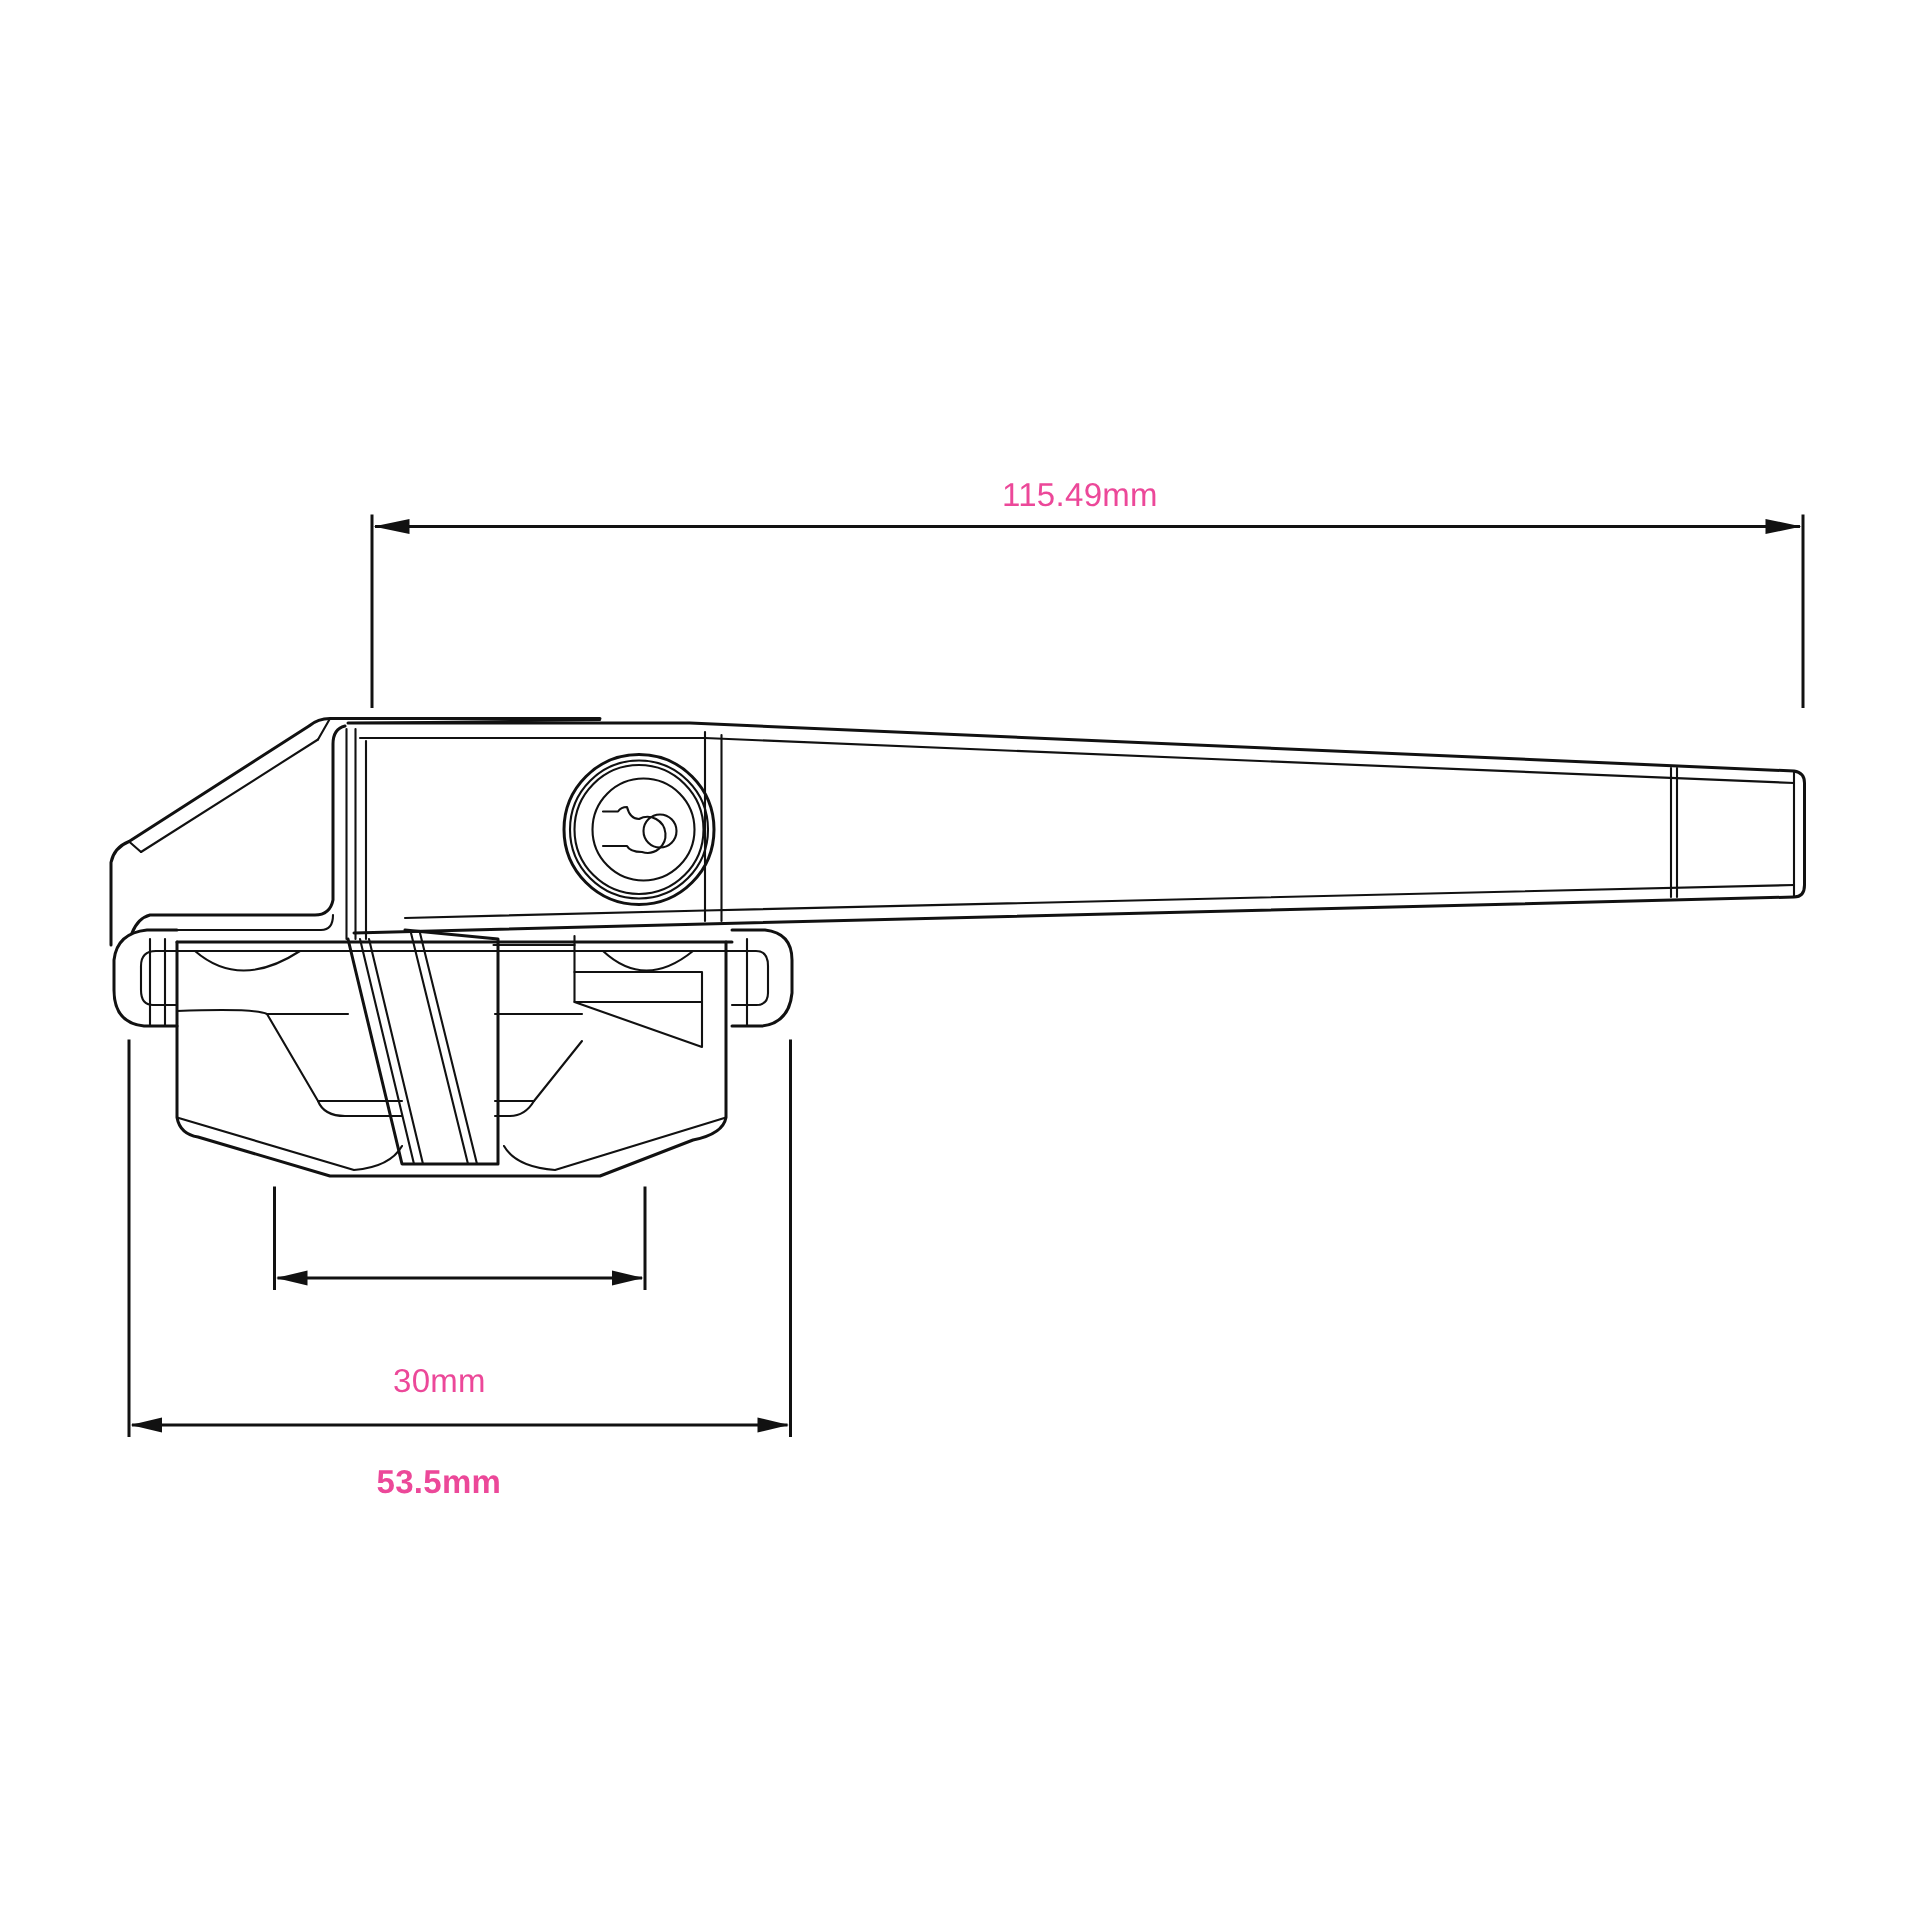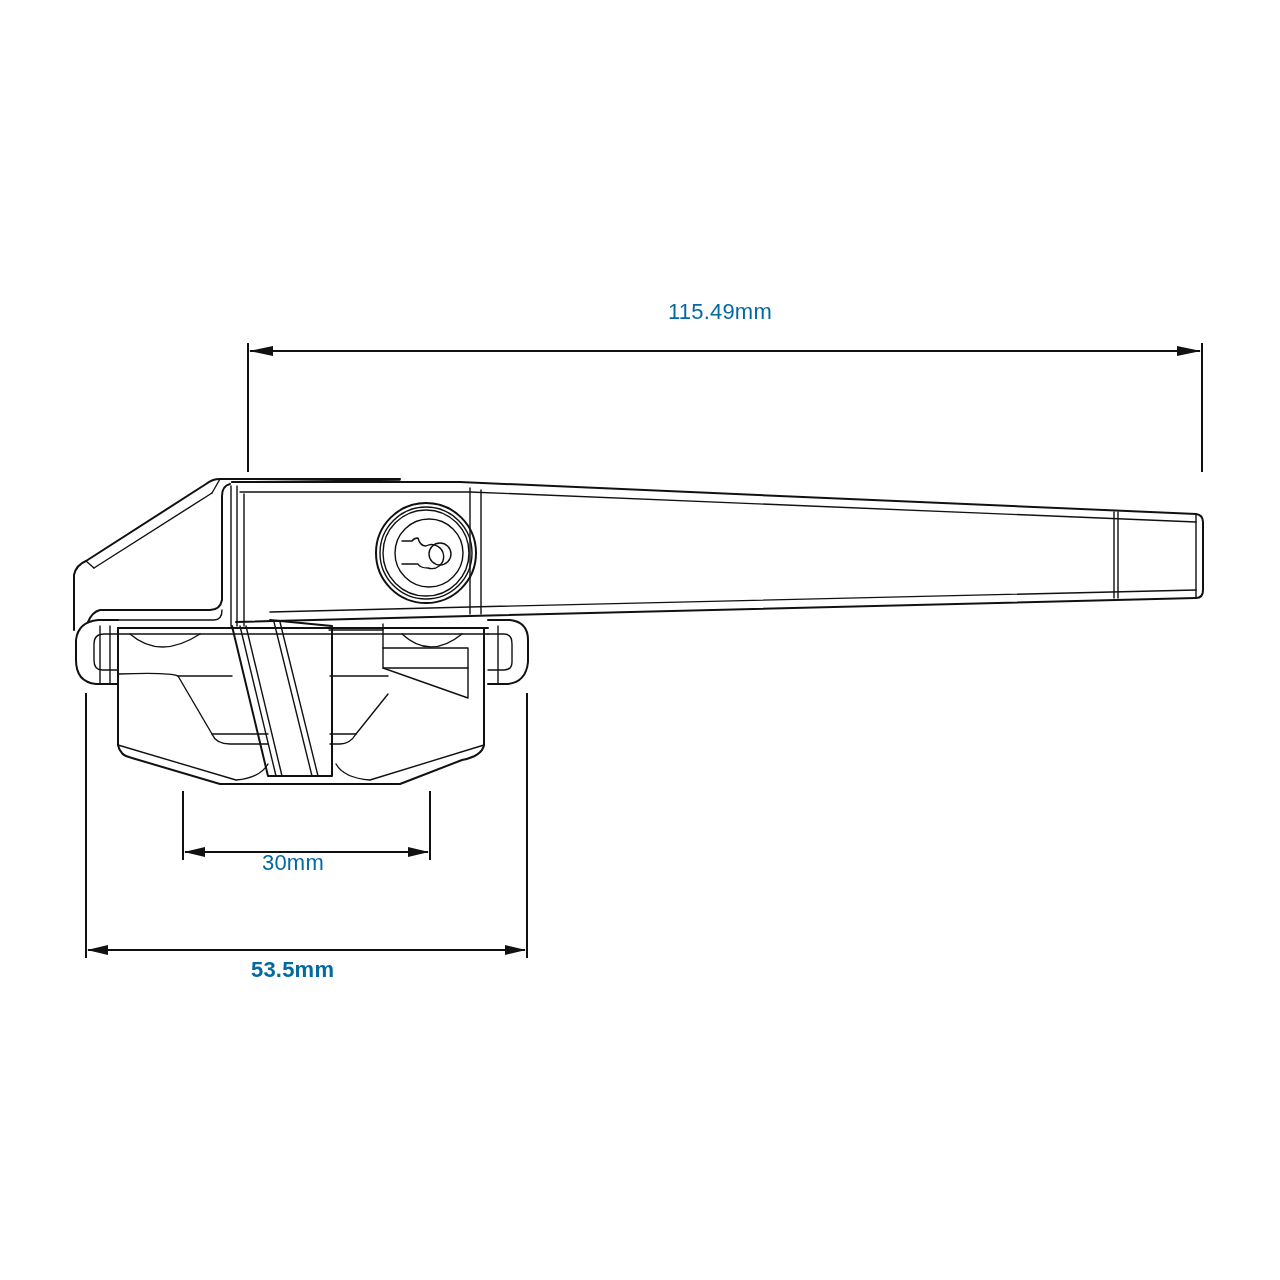--- a/index.html
+++ b/index.html
@@ -2,21 +2,21 @@
 <html><head>
 <meta charset="utf-8">
 <style>
   html, body { margin:0; padding:0; background:#ffffff; }
   body { width:1280px; height:1280px; position:relative; overflow:hidden; font-family:"Liberation Sans", sans-serif; }
   #drawing { position:absolute; left:0; top:0; width:1280px; height:1280px; }
   .ln { fill:none; stroke:#111111; stroke-width:2; stroke-linejoin:round; stroke-linecap:round; }
   .thin { fill:none; stroke:#111111; stroke-width:1.4; stroke-linejoin:round; stroke-linecap:round; }
   .dim { fill:none; stroke:#111111; stroke-width:2; }
   .arrow { fill:#111111; stroke:none; }
-  .label { position:absolute; font-size:22px; color:#0369a1; letter-spacing:0.2px; white-space:nowrap; }
+  .label { position:absolute; font-size:22px; color:#ec4899; letter-spacing:0.2px; white-space:nowrap;margin-top:18px; }
 </style>
 </head>
 <body>
 
 <svg id="drawing" viewBox="0 0 1280 1280" xmlns="http://www.w3.org/2000/svg">
 
   <g>
     <line class="dim" x1="248" y1="343" x2="248" y2="472"></line>
     <line class="dim" x1="1202" y1="343" x2="1202" y2="472"></line>
     <line class="dim" x1="250" y1="351" x2="1200" y2="351"></line>
@@ -120,14 +120,14 @@
   <g>
     <line class="dim" x1="86" y1="693" x2="86" y2="958"></line>
     <line class="dim" x1="527" y1="693" x2="527" y2="958"></line>
     <line class="dim" x1="88" y1="950" x2="525" y2="950"></line>
     <polygon class="arrow" points="87,950 108,945 108,955"></polygon>
     <polygon class="arrow" points="526,950 505,945 505,955"></polygon>
   </g>
 </svg>
 
 <div class="label" style="left:668px; top:299px;">115.49mm</div>
-<div class="label" style="left:262px; top:850px;">30mm</div>
+<div class="label" style="left:262px; top:890px;">30mm</div>
 <div class="label" style="left:251px; top:957px;font-weight:bold;">53.5mm</div>
 
 </body></html>

